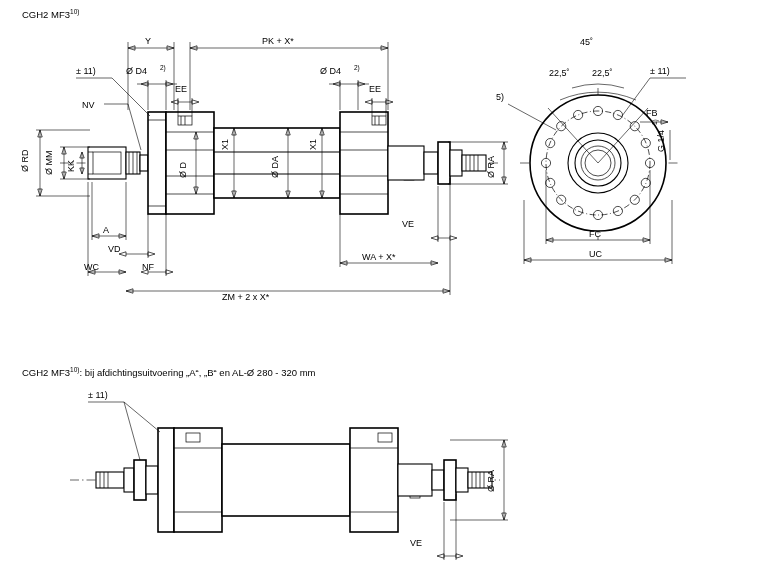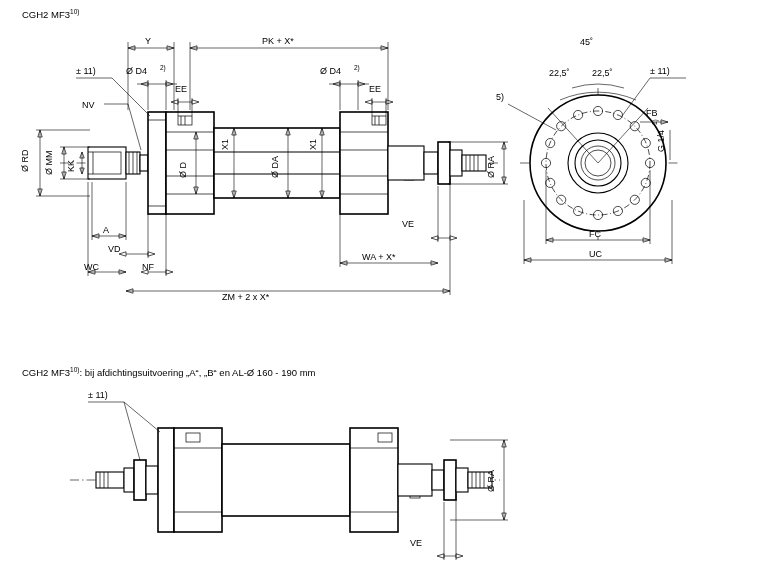--- a/index.html
+++ b/index.html
@@ -54,21 +54,21 @@
 </style>
 </head>
 <body>
 
 <div class="page">
 
   <div class="caption" id="caption-top">
     <span>CGH2 MF3</span><span class="sup">10)</span>
   </div>
   <div class="caption" id="caption-bottom">
-    <span>CGH2 MF3</span><span class="sup">10)</span><span>: bij afdichtingsuitvoering „A“, „B“ en AL-Ø 160 - 190 mm</span>
+    <span>CGH2 MF3</span><span class="sup">10)</span><span>: bij afdichtingsuitvoering „A“, „B“ en AL-Ø 280 - 320 mm</span>
   </div>
 
   <svg class="dwg" width="778" height="588" viewBox="0 0 778 588">
 
     <g>
 
       <line class="center" x1="60" y1="163" x2="500" y2="163"></line>
 
       <rect class="ln med hatchfill" x="88" y="147" width="38" height="32"></rect>
       <rect class="ln thin hatchfill" x="93" y="152" width="28" height="22"></rect>

